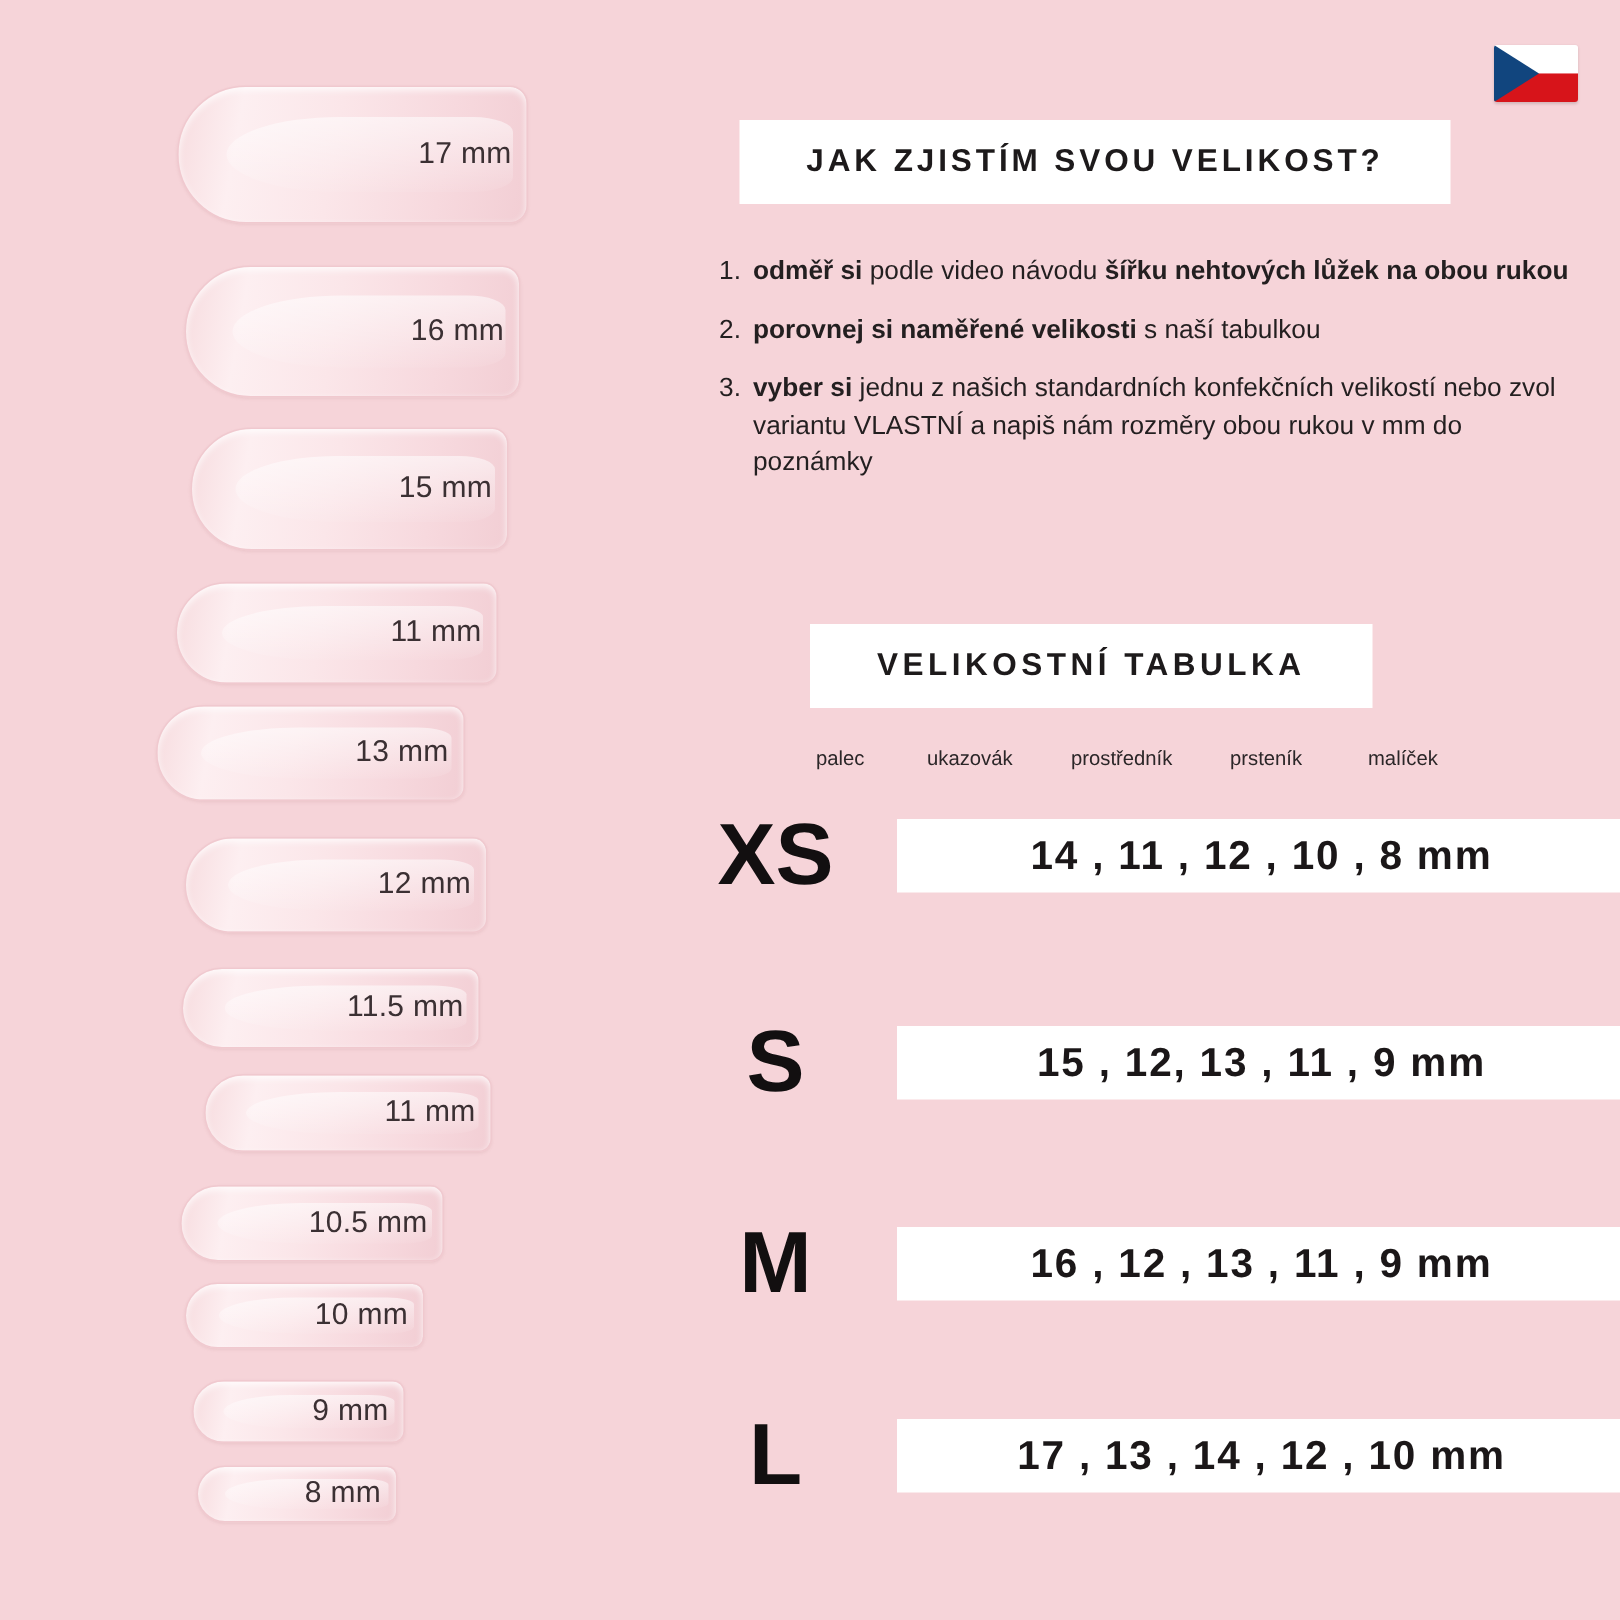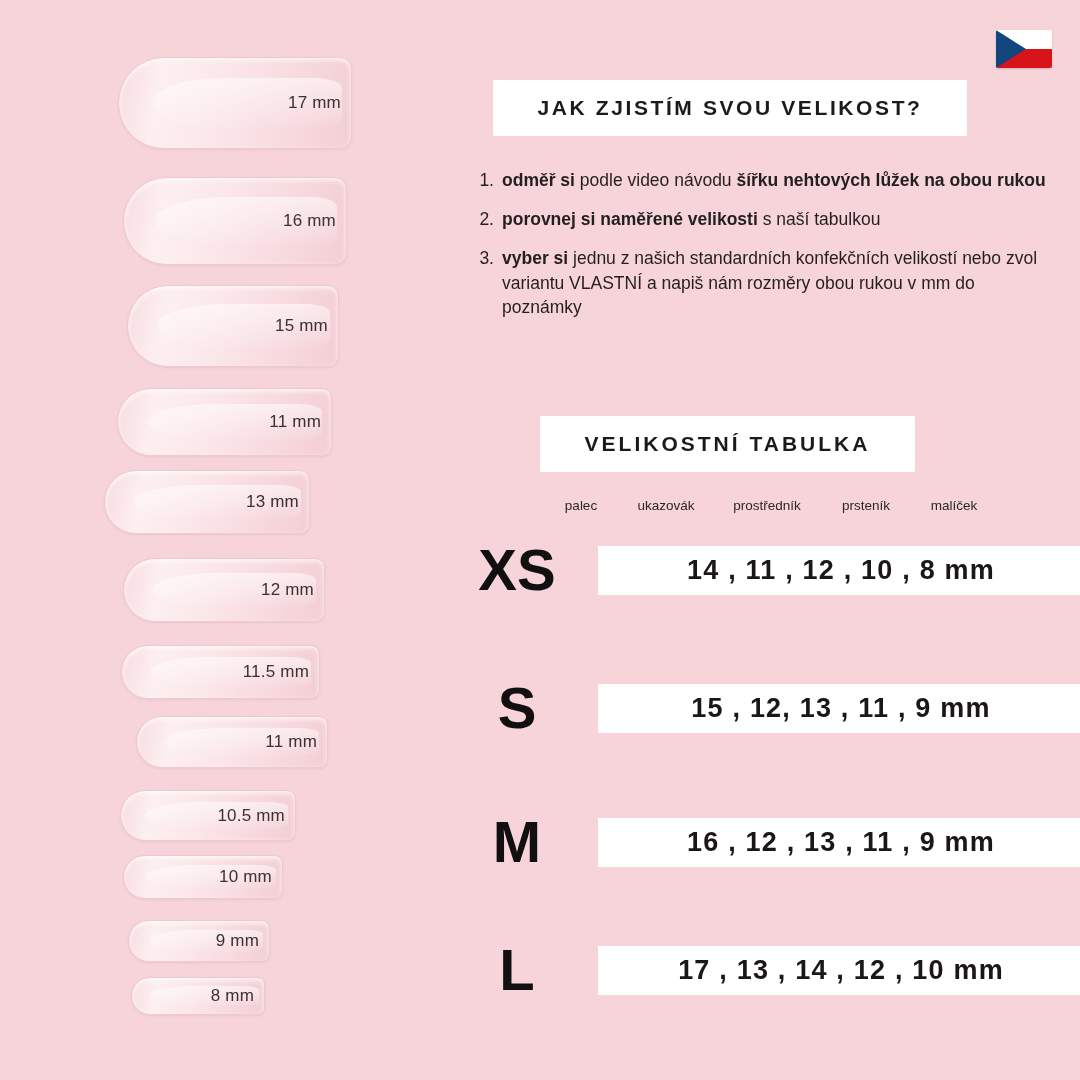--- a/index.html
+++ b/index.html
@@ -60,21 +60,21 @@
     bottom: 22%;
     border-radius: 40% 14% 14% 40% / 50% 20% 20% 50%;
     background: linear-gradient(180deg, rgba(255,255,255,.55), rgba(255,255,255,.05));
     pointer-events: none;
   }
   .tip-label {
     position: absolute;
     right: 10px;
     top: 50%;
     transform: translateY(-50%);
-    font-size: 17px;
+    font-size: 20px;
     color: #3b3033;
     letter-spacing: .2px;
     z-index: 3;
     white-space: nowrap;
   }
 
   
   .right {
     position: absolute;
     left: 420px;
@@ -133,21 +133,21 @@
 
   .finger-heads {
     position: absolute;
     left: 124px;
     top: 498px;
     width: 530px;
     display: flex;
     font-size: 13.5px;
     color: #2b2628;
   }
-  .finger-heads span { text-align: center; }
+  .finger-heads span { }
   .fh-0 { width: 74px; }
   .fh-1 { width: 96px; }
   .fh-2 { width: 106px; }
   .fh-3 { width: 92px; }
   .fh-4 { width: 84px; }
 
   .size-row {
     position: absolute;
     left: 16px;
     width: 660px;

